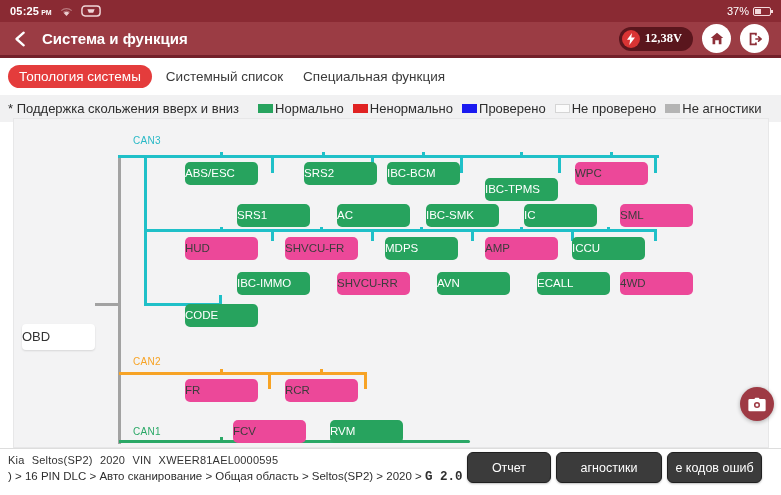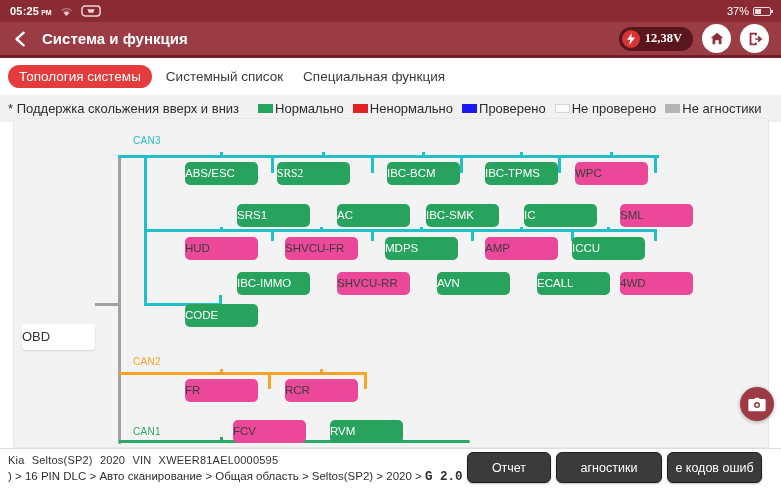--- a/index.html
+++ b/index.html
@@ -215,23 +215,23 @@
     <div class="ln h greenln" style="left:119px;top:318px;width:351px;border-radius:0 3px 3px 0"></div>
     <div class="ln v greenln" style="left:220px;top:315px;height:4px"></div>
 
     <div id="bus-labels">
         <div class="bus-label" style="left: 133px; top: 13px; color: rgb(41, 185, 198);">CAN3</div>
         <div class="bus-label" style="left: 133px; top: 234px; color: rgb(247, 163, 37);">CAN2</div>
         <div class="bus-label" style="left: 133px; top: 304px; color: rgb(42, 168, 102);">CAN1</div>
       </div>
     <div id="nodes">
         <div class="node normal" style="left: 185px; top: 8px;">ABS/ESC</div>
-        <div class="node normal" style="left: 277px; top: 8px; font-family: Liberation Serif, serif;">SRS2</div>
+        <div class="node normal" style="left: 304px; top: 8px;">SRS2</div>
         <div class="node normal" style="left: 387px; top: 8px;">IBC-BCM</div>
-        <div class="node normal" style="left: 485px; top: 8px;">IBC-TPMS</div>
+        <div class="node normal" style="left: 485px; top: 24px;">IBC-TPMS</div>
         <div class="node not_equipped" style="left: 575px; top: 8px;">WPC</div>
         <div class="node normal" style="left: 237px; top: 50px;">SRS1</div>
         <div class="node normal" style="left: 337px; top: 50px;">AC</div>
         <div class="node normal" style="left: 426px; top: 50px;">IBC-SMK</div>
         <div class="node normal" style="left: 524px; top: 50px;">IC</div>
         <div class="node not_equipped" style="left: 620px; top: 50px;">SML</div>
         <div class="node not_equipped" style="left: 185px; top: 83px;">HUD</div>
         <div class="node not_equipped" style="left: 285px; top: 83px;">SHVCU-FR</div>
         <div class="node normal" style="left: 385px; top: 83px;">MDPS</div>
         <div class="node not_equipped" style="left: 485px; top: 83px;">AMP</div>

